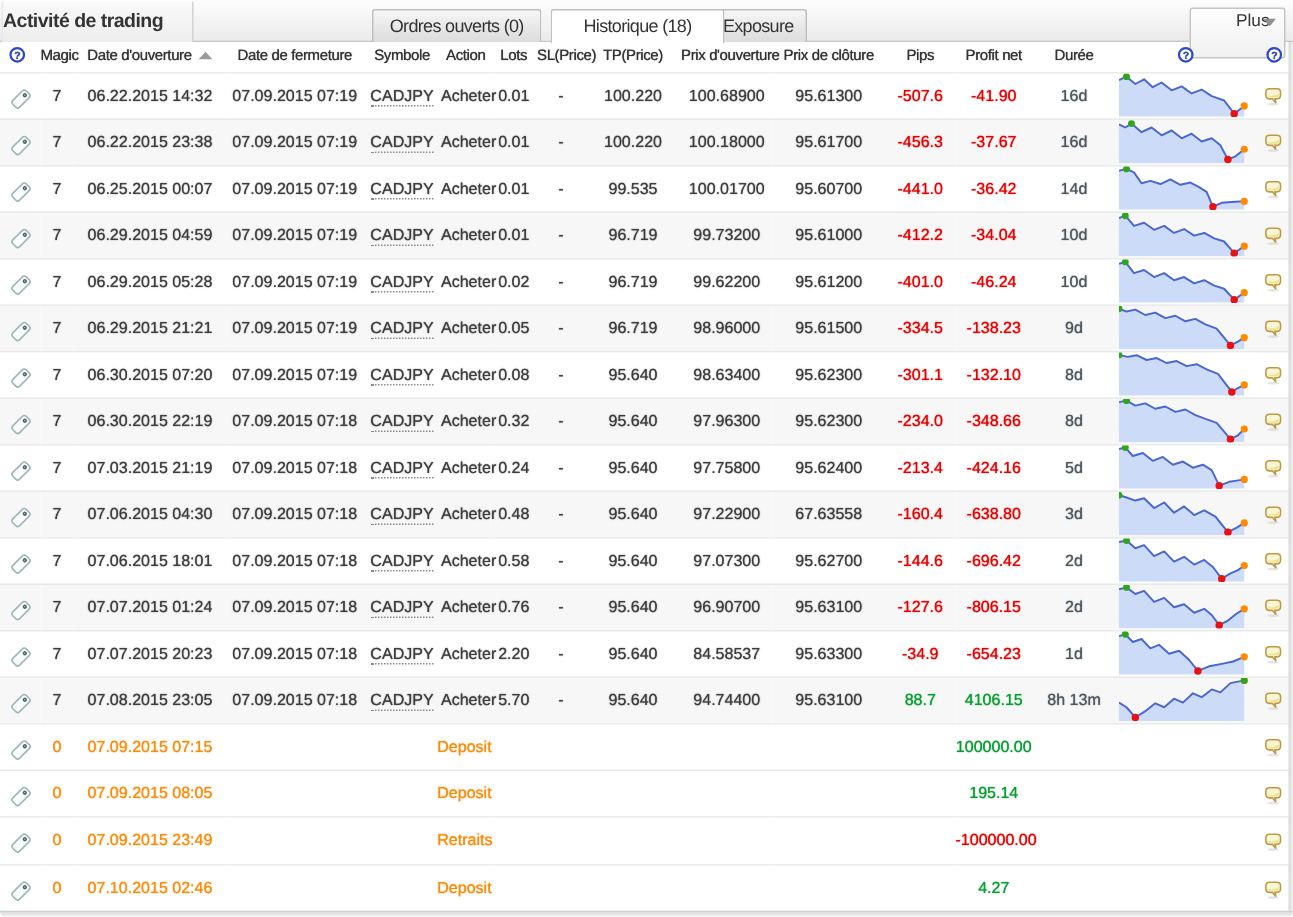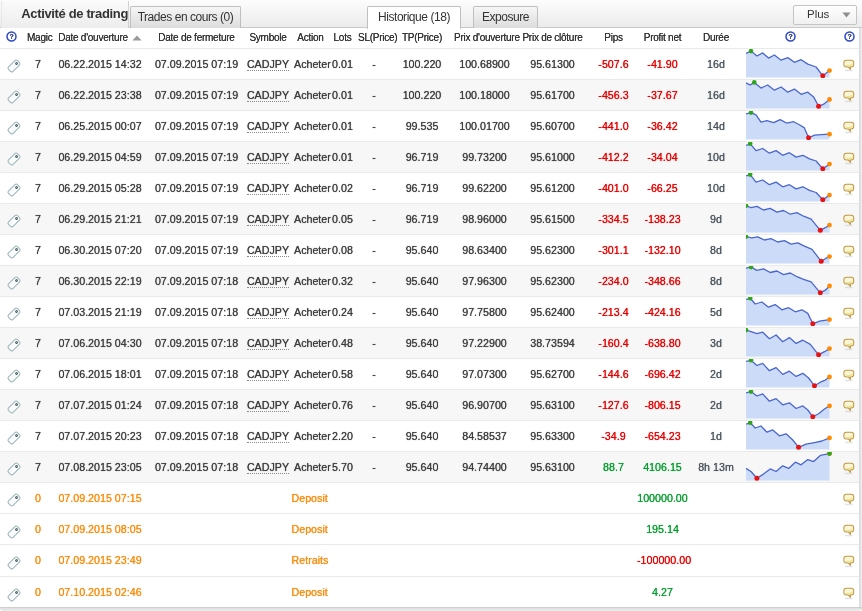--- a/index.html
+++ b/index.html
@@ -1,23 +1,23 @@
 <!DOCTYPE html>
 <html><head><meta charset="utf-8">
 <style>
 *{margin:0;padding:0;box-sizing:border-box;}
 html,body{width:862px;height:611px;background:#fff;overflow:hidden;}
 body{font-family:"Liberation Sans",sans-serif;position:relative;}
 .wrap{position:absolute;left:0;top:0;width:862px;height:611px;}
 
 .tabbar{position:absolute;left:0;top:0;width:862px;height:28px;background:linear-gradient(#fdfdfd,#ebebeb);border-bottom:1px solid #c9c9c9;}
-.bigtab{position:absolute;left:1px;top:1px;width:128px;height:27px;background:linear-gradient(#fafafa,#ededed);border-right:1px solid #d2d2d2;border-left:1px solid #e7e7e7;font-size:13px;font-weight:bold;color:#333;text-align:right;line-height:26px;letter-spacing:-0.35px;}
+.bigtab{position:absolute;left:1px;top:1px;width:128px;height:27px;background:linear-gradient(#fafafa,#ededed);border-right:1px solid #d2d2d2;border-left:1px solid #e7e7e7;font-size:13px;font-weight:bold;color:#333;text-align:left;line-height:26px;letter-spacing:-0.35px;}
 .tab{position:absolute;top:6px;height:22px;background:linear-gradient(#f6f6f6,#dcdcdc);border:1px solid #bfbfbf;border-bottom:none;border-radius:2px 2px 0 0;font-size:12px;color:#333;text-align:center;line-height:21px;letter-spacing:-0.45px;}
 .tab.active{background:#fff;height:23px;z-index:3;}
-.plusbtn{position:absolute;left:793px;top:5px;width:64px;height:20px;background:linear-gradient(#fefefe,#f0f0f0);border:1px solid #c5c5c5;border-radius:2px;font-size:11.5px;color:#333;text-align:left;line-height:16px;padding-left:13px;}
+.plusbtn{position:absolute;left:793px;top:5px;width:64px;height:34px;background:linear-gradient(#fefefe,#f0f0f0);border:1px solid #c5c5c5;border-radius:2px;font-size:11.5px;color:#333;text-align:left;line-height:16px;padding-left:30px;}
 .plusbtn svg{position:absolute;right:5px;top:6px;}
 
 table{border-collapse:collapse;table-layout:fixed;width:859px;position:absolute;left:0;top:28px;}
 td,th{overflow:visible;white-space:nowrap;text-align:center;vertical-align:middle;padding:0;}
 thead th{height:20px;font-size:10px;font-weight:normal;color:#333;letter-spacing:-0.25px;overflow:visible;text-shadow:0 0 0.6px;}
 tbody td{height:31px;font-size:10.7px;color:#3d3d3d;border-top:1px solid #eaeaea;text-shadow:0 0 0.8px;}
 td.bub svg{margin-left:3px;margin-top:5px;}
 tr.alt td{background:#f7f7f7;}
 td.red{color:#e40000;}
 td.green{color:#089b31;}
@@ -28,22 +28,22 @@
 td.chart{text-align:left;padding-left:2px;}
 td.chart svg{display:block;margin-top:0;}
 .sym{border-bottom:1px dotted #8a8a8a;text-align:center;}
 .rightedge{position:absolute;right:0;top:28px;width:3px;height:580px;background:linear-gradient(to right,#d7d7d7,#f0f0f0);}
 .footer{position:absolute;left:0;top:607px;width:862px;height:4px;background:linear-gradient(#dfdfdf,#ececec);border-top:1px solid #cfcfcf;border-radius:0 0 3px 3px;}
 </style></head>
 <body>
 <div class="wrap">
 <div class="tabbar">
  <div class="bigtab">Activité de trading</div>
- <div class="tab" style="left:130px;width:111px;">Trades en cours (0)</div>
- <div class="tab active" style="left:367px;width:94px;">Historique (18)</div>
+ <div class="tab" style="left:248px;width:113px;">Ordres ouverts (0)</div>
+ <div class="tab active" style="left:367px;width:116px;">Historique (18)</div>
  <div class="tab" style="left:473px;width:65px;">Exposure</div>
  <div class="plusbtn">Plus<svg width="9" height="6" viewBox="0 0 9 6">
           <polygon points="0.4,0.5 8.6,0.5 4.5,5.5" fill="#8f8f8f"></polygon>
         </svg></div>
 </div>
 <table>
       <colgroup>
         <col style="width:27px">
         <col style="width:22px">
         <col style="width:102px">
@@ -244,21 +244,21 @@
           <td>06.29.2015 05:28</td>
           <td>07.09.2015 07:19</td>
           <td><span class="sym">CADJPY</span></td>
           <td>Acheter</td>
           <td>0.02</td>
           <td>-</td>
           <td>96.719</td>
           <td>99.62200</td>
           <td>95.61200</td>
           <td class="red">-401.0</td>
-          <td class="red">-66.25</td>
+          <td class="red">-46.24</td>
           <td class="dur">10d</td>
           <td class="chart">
             <svg width="86" height="29" viewBox="0 0 86 29">
               <polygon points="0.0,28.6 0.0,2.9 4.2,1.6 10.0,9.1 16.7,7.0 23.4,11.7 30.1,9.1 36.7,13.8 43.4,11.7 50.1,15.9 56.8,13.8 63.5,17.4 70.1,19.5 76.8,26.8 83.5,22.1 83.5,28.6" fill="#ccdcf8"></polygon>
               <polyline points="0.0,2.9 4.2,1.6 10.0,9.1 16.7,7.0 23.4,11.7 30.1,9.1 36.7,13.8 43.4,11.7 50.1,15.9 56.8,13.8 63.5,17.4 70.1,19.5 76.8,26.8 83.5,22.1" fill="none" stroke="#4a66cf" stroke-width="1.3" stroke-linejoin="round"></polyline>
               <circle cx="76.8" cy="26.8" r="2.5" fill="#e91212"></circle>
               <circle cx="83.5" cy="22.1" r="2.4" fill="#ff8a00"></circle>
               <circle cx="4.2" cy="1.6" r="2.3" fill="#2fa51c"></circle>
             </svg>
           </td>
@@ -417,21 +417,21 @@
             </svg></td>
           <td>7</td>
           <td>07.06.2015 04:30</td>
           <td>07.09.2015 07:18</td>
           <td><span class="sym">CADJPY</span></td>
           <td>Acheter</td>
           <td>0.48</td>
           <td>-</td>
           <td>95.640</td>
           <td>97.22900</td>
-          <td>38.73594</td>
+          <td>67.63558</td>
           <td class="red">-160.4</td>
           <td class="red">-638.80</td>
           <td class="dur">3d</td>
           <td class="chart">
             <svg width="86" height="29" viewBox="0 0 86 29">
               <polygon points="0.0,28.6 0.0,2.1 5.0,3.7 10.9,5.7 16.7,4.2 23.4,10.7 30.1,7.0 36.7,13.8 43.4,9.6 50.1,15.4 56.8,12.2 64.3,16.4 72.6,26.8 78.5,23.7 83.5,20.6 83.5,28.6" fill="#ccdcf8"></polygon>
               <polyline points="0.0,2.1 5.0,3.7 10.9,5.7 16.7,4.2 23.4,10.7 30.1,7.0 36.7,13.8 43.4,9.6 50.1,15.4 56.8,12.2 64.3,16.4 72.6,26.8 78.5,23.7 83.5,20.6" fill="none" stroke="#4a66cf" stroke-width="1.3" stroke-linejoin="round"></polyline>
               <circle cx="72.6" cy="26.8" r="2.5" fill="#e91212"></circle>
               <circle cx="83.5" cy="20.6" r="2.4" fill="#ff8a00"></circle>
               <circle cx="0.0" cy="2.1" r="2.3" fill="#2fa51c"></circle>

